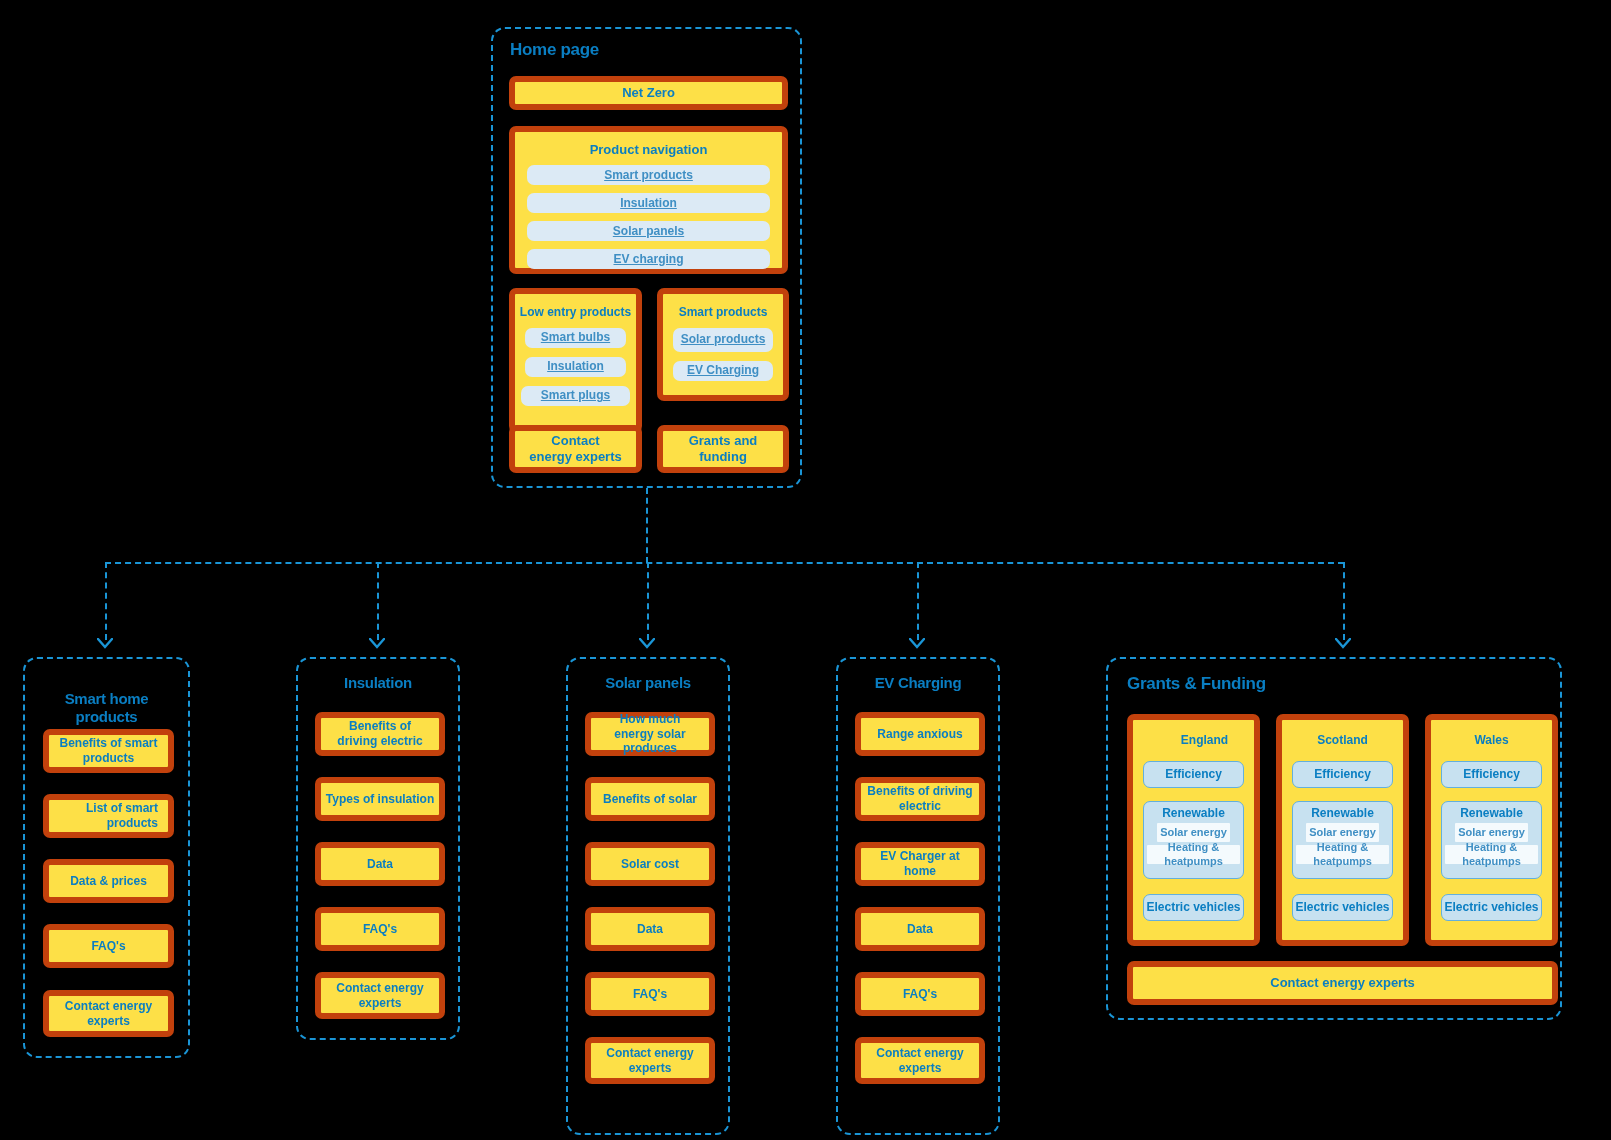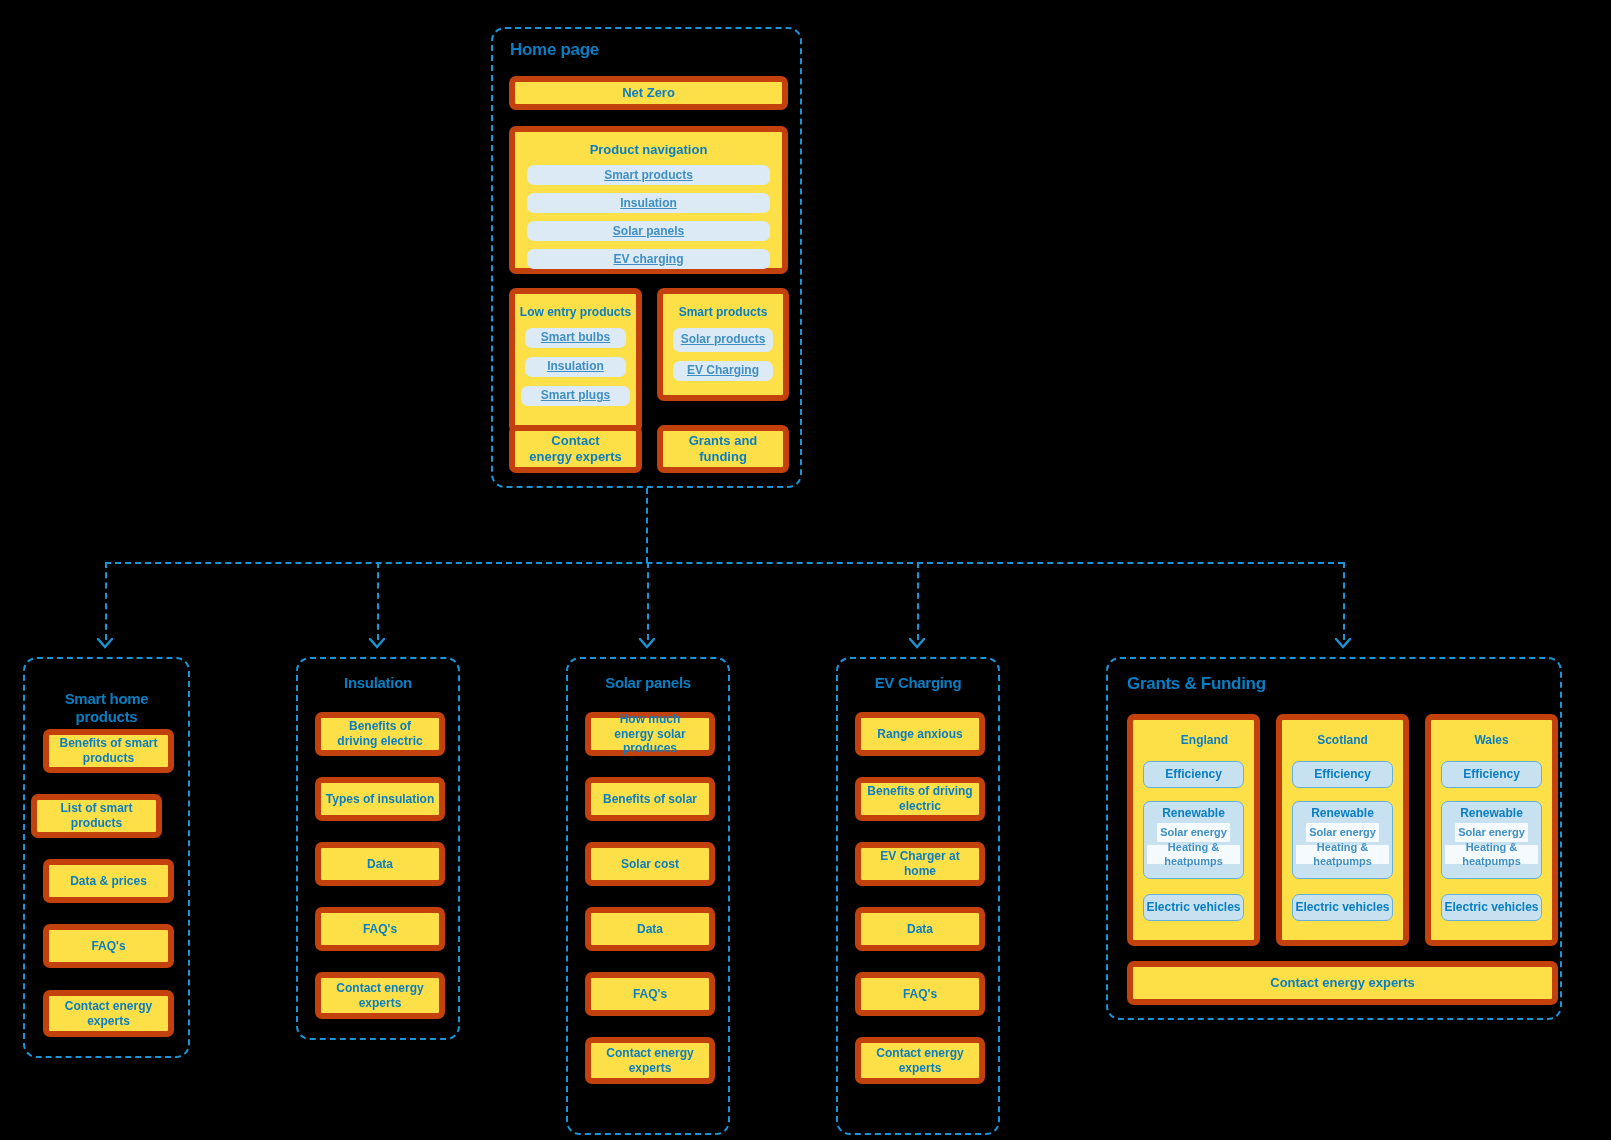--- a/index.html
+++ b/index.html
@@ -161,21 +161,21 @@
   <div class="vline" style="left:1343px; top:562px; height:78px;"></div>
   <div class="arrow" style="left:1335px; top:638px;">
     <svg width="16" height="13" viewBox="0 0 16 13">
         <path d="M1 1 L8 9 L15 1" fill="none" stroke="#1a95d6" stroke-width="2.4" stroke-linecap="round"></path>
       </svg>
   </div>
 
   <div class="group" style="left:23px; top:657px; width:167px; height:401px;">
     <div class="group-title center" style="position:absolute; left:16px; right:16px; top:15px; font-size:15px; line-height:1.2;margin-top:16px;">Smart home products</div>
     <div class="card fs12" style="position:absolute; left:18px; top:70px; width:131px; height:44px; padding:0 10px;">Benefits of smart products</div>
-    <div class="card fs12" style="position:absolute; left:6px; top:135px; width:131px; height:44px; padding:0 10px;">List of smart products</div>
+    <div class="card fs12" style="position:absolute; left:18px; top:135px; width:131px; height:44px; padding:0 10px;text-align:right;">List of smart products</div>
     <div class="card fs12" style="position:absolute; left:18px; top:200px; width:131px; height:44px; padding:0 10px;">Data &amp; prices</div>
     <div class="card fs12" style="position:absolute; left:18px; top:265px; width:131px; height:44px; padding:0 10px;">FAQ's</div>
     <div class="card fs12" style="position:absolute; left:18px; top:331px; width:131px; height:47px; padding:0 10px;">Contact energy experts</div>
   </div>
 
   <div class="group" style="left:296px; top:657px; width:164px; height:383px;">
     <div class="group-title center" style="position:absolute; left:10px; right:10px; top:15px; font-size:15px;">Insulation</div>
     <div class="card fs12" style="position:absolute; left:17px; top:53px; width:130px; height:44px; padding:0 8px;">Benefits of driving electric</div>
     <div class="card fs12" style="position:absolute; left:17px; top:118px; width:130px; height:44px; padding:16px 4px;">Types of insulation</div>
     <div class="card fs12" style="position:absolute; left:17px; top:183px; width:130px; height:44px; padding:0 8px;">Data</div>

